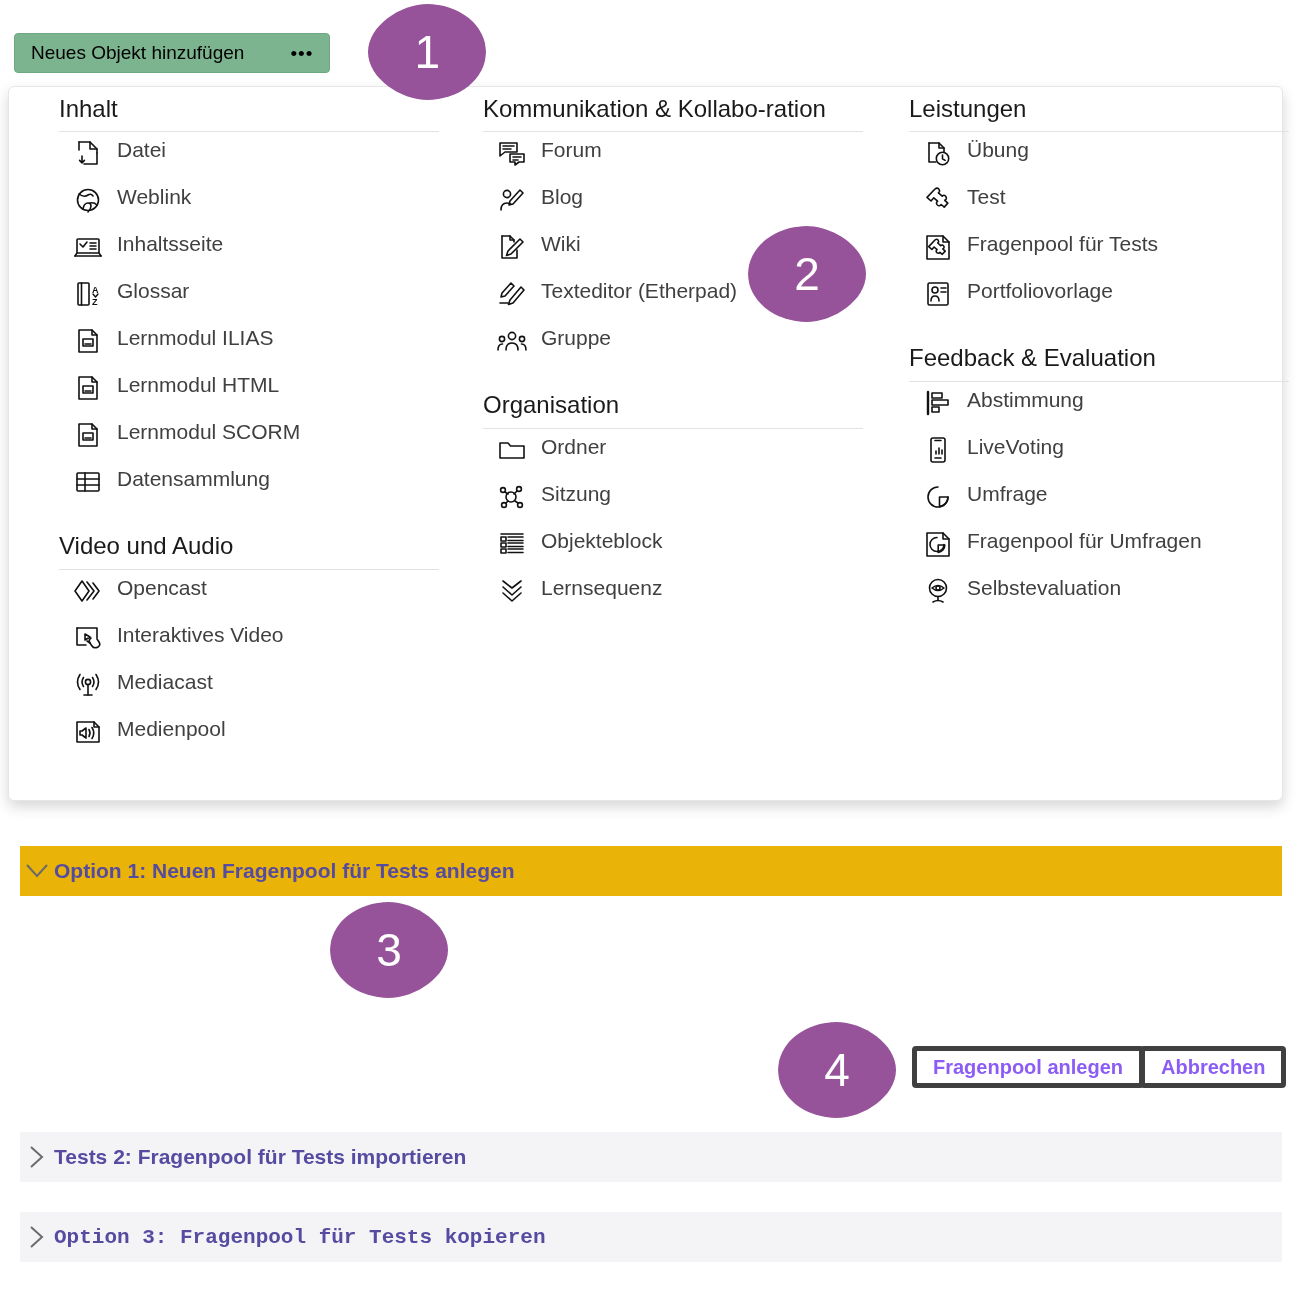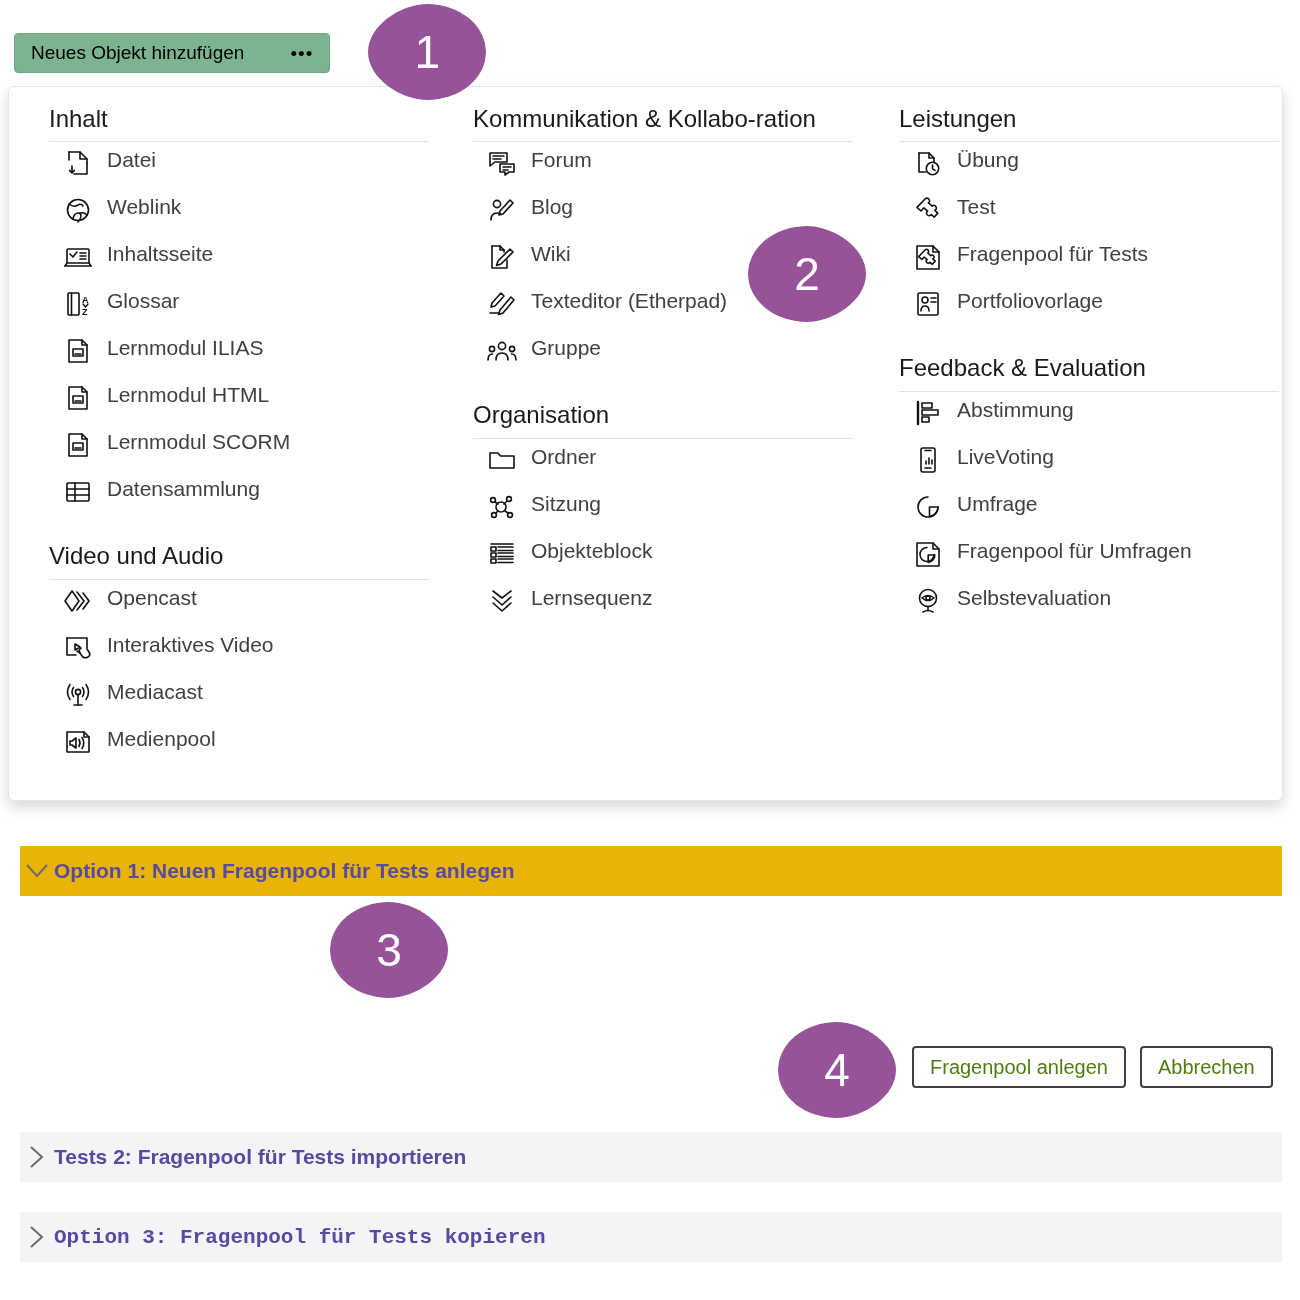--- a/index.html
+++ b/index.html
@@ -36,21 +36,21 @@
   
   .mega {
     position:absolute; left:8px; top:86px;
     width:1275px; height:715px;
     background:#fff;
     border:1px solid #e6e6e6;
     border-radius:6px;
     box-shadow:0 6px 14px rgba(0,0,0,.16);
   }
   .cols { position:absolute; left:0; top:0; width:100%; height:100%; }
-  .col { position:absolute; top:18px; }
+  .col { position:absolute; top:8px;margin-left:10px; }
   .col-1 { left:40px;  width:380px; }
   .col-2 { left:464px; width:380px; }
   .col-3 { left:890px; width:380px; }
 
   .grp-title {
     font-size:24px; color:#1a1a1a; font-weight:400;
     padding-bottom:8px; line-height:1.18;
   }
   .grp-rule { height:1px; background:#e2e2e2; margin-bottom:6px; }
   .grp { margin-bottom:18px; }
@@ -99,22 +99,22 @@
   }
   .acc-head .chev { width:34px; min-width:34px; display:flex; align-items:center; justify-content:center; }
   .acc-1 { top:846px; background:#eab308; }
   .acc-2 { top:1132px; background:#f4f4f7; }
   .acc-3 { top:1212px; background:#f4f4f7;font-family:Liberation Mono, monospace; }
 
   .form { position:absolute; left:0; top:896px; width:1300px; height:230px; }
   .fbtn {
     position:absolute; height:42px; padding:0 16px;
     display:flex; align-items:center; justify-content:center;
-    background:#fff; border:2px solid #404040; border-radius:4px;
-    font-size:20px; color:#4d7c0f; white-space:nowrap; cursor:pointer;
+    background:#fff; border:5px solid #404040; border-radius:4px;
+    font-size:20px; color:#8b5cf6; white-space:nowrap; cursor:pointer;font-weight:bold;
   }
   .fbtn-create { left:912px; top:1046px; }
   .fbtn-cancel { left:1140px; top:1046px;text-align:center; }
 </style>
 </head>
 <body>
 
 <div class="toolbar">
   <div class="btn-add">
     <span>Neues Objekt hinzufügen</span>

